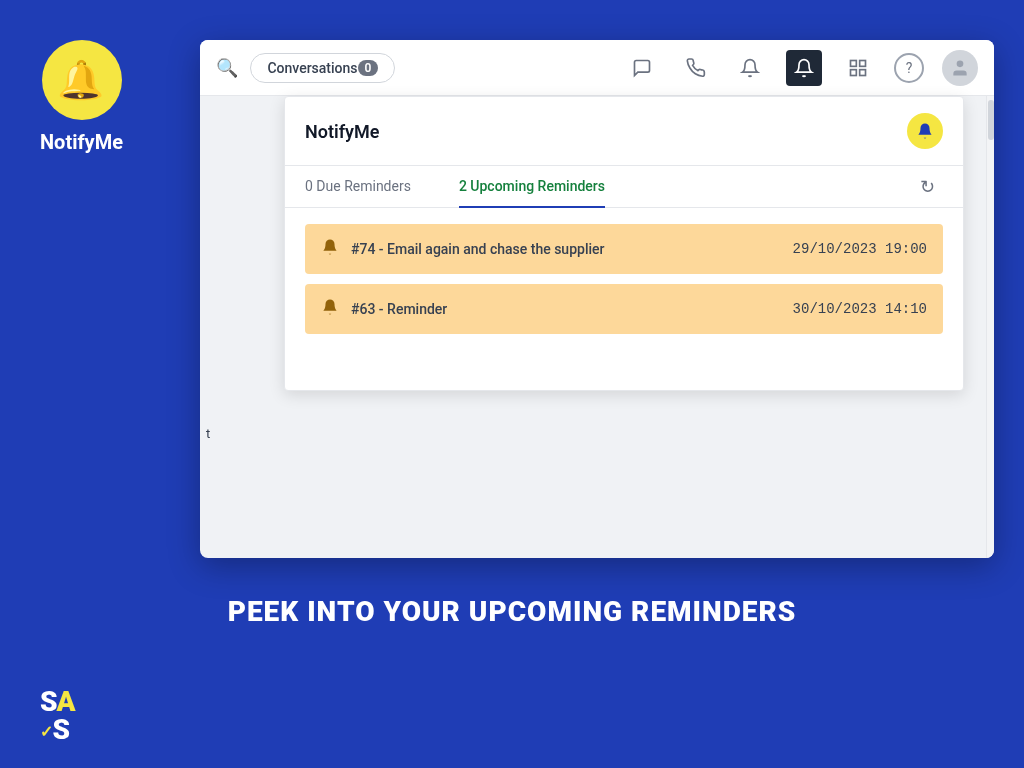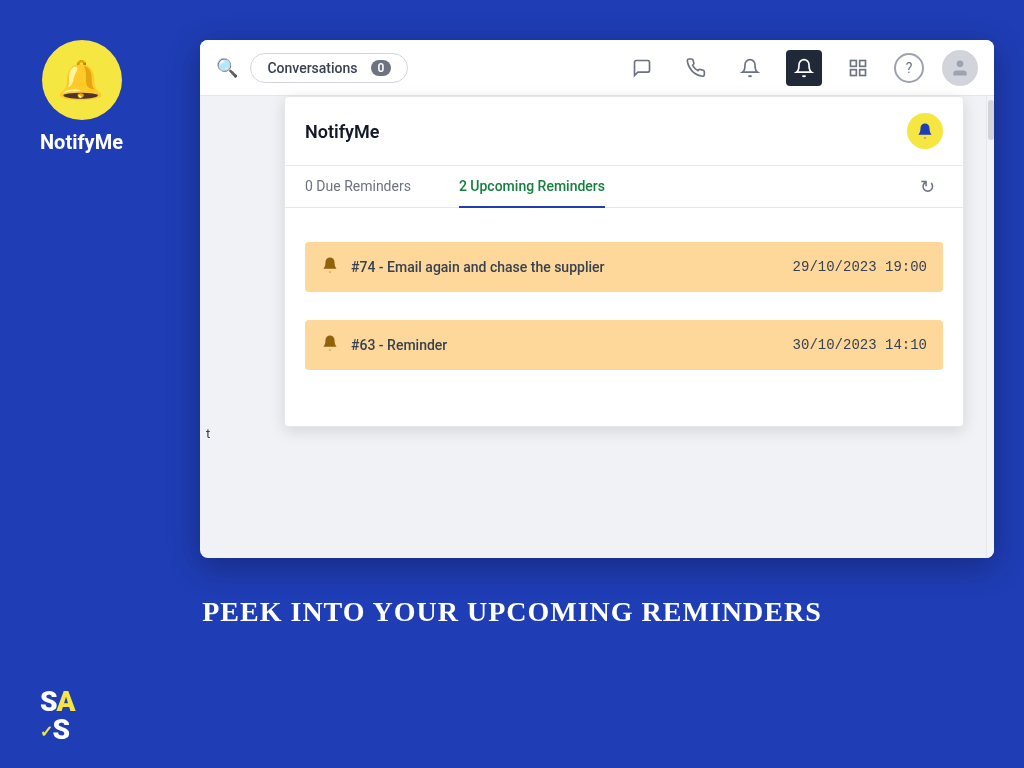--- a/index.html
+++ b/index.html
@@ -76,21 +76,21 @@
       cursor: pointer;
     }
 
     .conversations-tab {
       background: white;
       border: 1px solid #d1d5db;
       border-radius: 20px;
       padding: 6px 16px;
       display: flex;
       align-items: flex-end;
-      gap: 13px;
+      gap: 0;
       font-size: 14px;
       font-weight: 500;
       color: #374151;
       cursor: pointer;
     }
 
     .conversations-badge {
       background: #6b7280;
       color: white;
       border-radius: 10px;
@@ -214,21 +214,20 @@
     }
 
     .reminder-item {
       background: #fdd89a;
       border-radius: 4px;
       padding: 14px 16px;
       display: flex;
       align-items: center;
       gap: 12px;
       cursor: pointer;
-      margin-top: 18px;
     }
 
     .reminder-bell {
       color: #92620a;
       font-size: 18px;
       flex-shrink: 0;
     }
 
     .reminder-text {
       flex: 1;
@@ -280,21 +279,20 @@
       position: absolute;
       bottom: 140px;
       left: 0;
       right: 0;
       text-align: center;
       color: white;
       font-size: 28px;
       font-weight: 900;
       letter-spacing: 1px;
       text-transform: uppercase;
-      font-family: Liberation Serif, serif;
     }
 
     
     .saas-logo {
       position: absolute;
       bottom: 24px;
       left: 40px;
       color: white;
       font-size: 28px;
       font-weight: 900;

